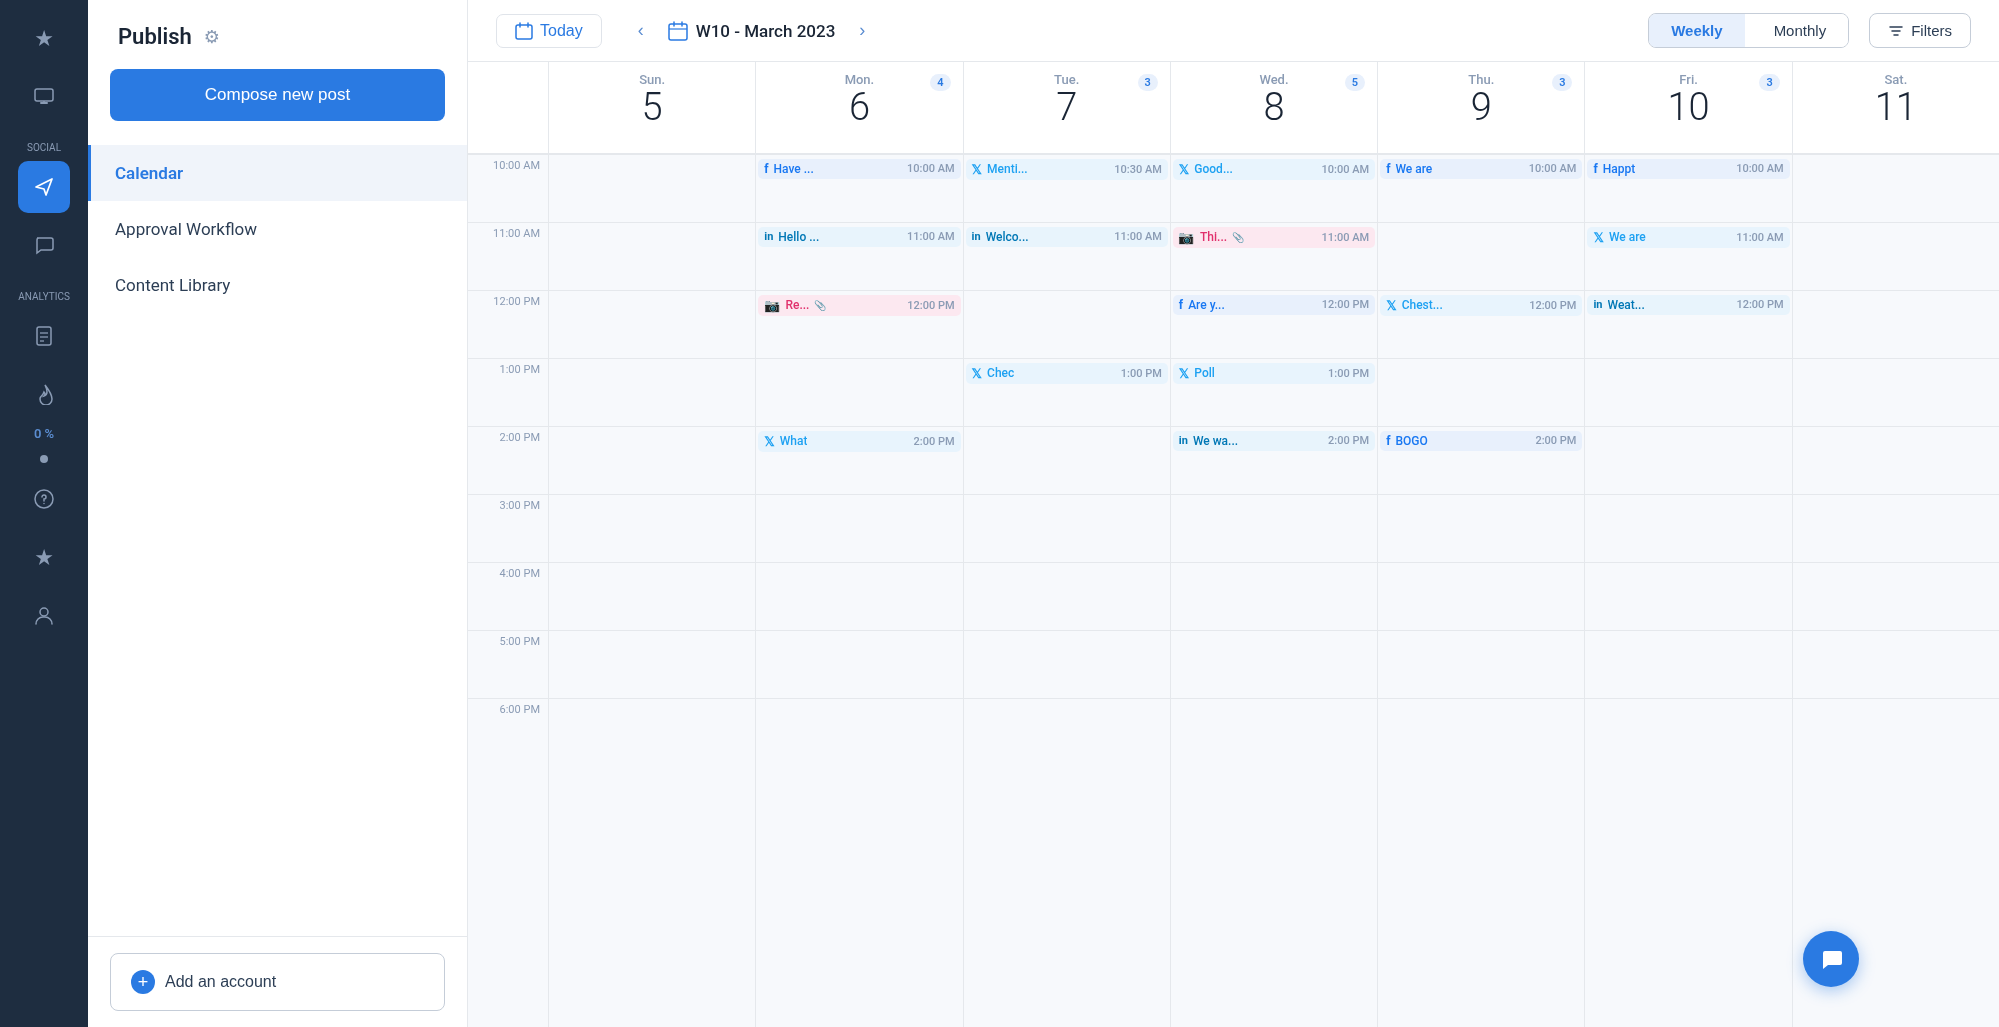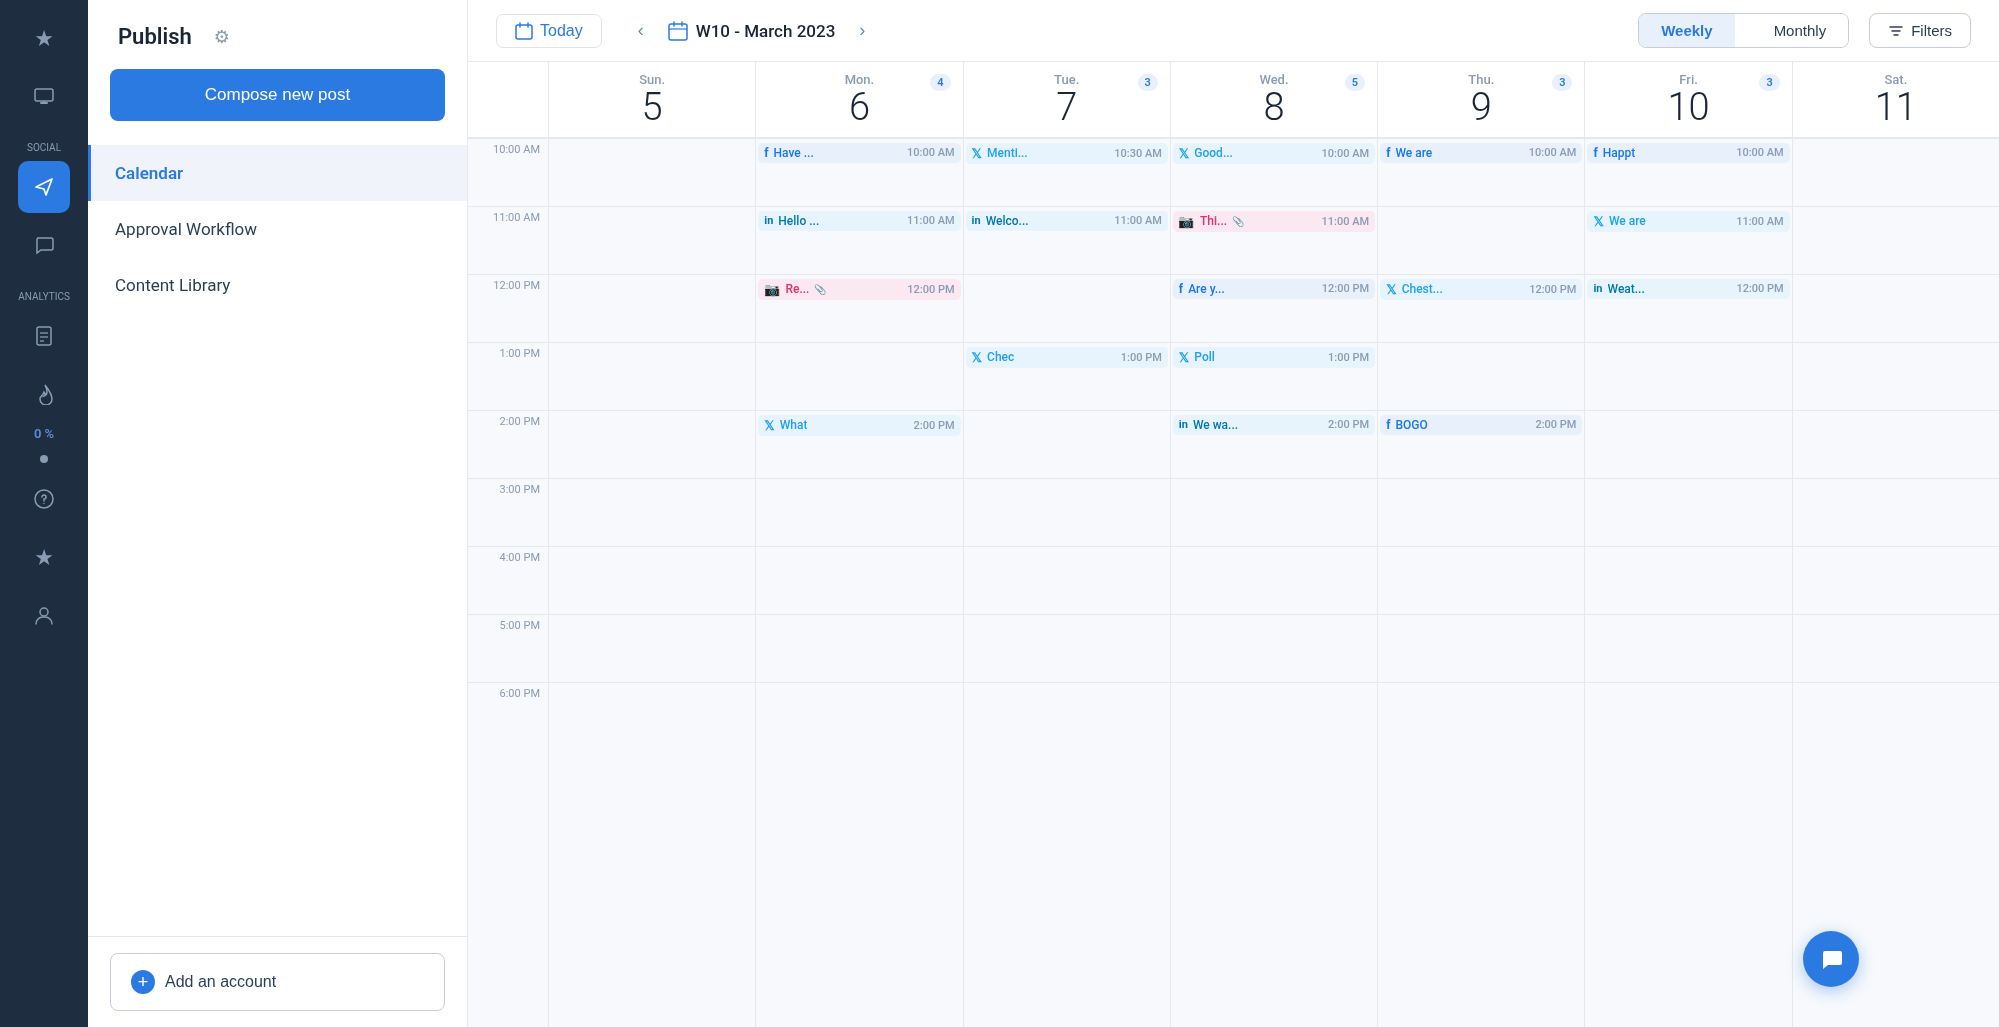--- a/index.html
+++ b/index.html
@@ -48,21 +48,21 @@
       border-right: 1px solid #e5e8ec;
       display: flex;
       flex-direction: column;
       flex-shrink: 0;
       padding: 0;
     }
     .sidebar-header {
       display: flex;
       align-items: center;
       padding: 24px 30px 20px;
-      gap: 22px;
+      gap: 12px;
     }
     .sidebar-title {
       font-size: 22px;
       font-weight: 600;
       color: #1a2535;
     }
     .sidebar-gear {
       color: #8a9bb4;
       font-size: 18px;
       cursor: pointer;
@@ -173,21 +173,21 @@
       display: flex;
       align-items: center;
       gap: 8px;
       font-size: 17px;
       font-weight: 500;
       color: #1a2535;
     }
     .cal-view-switcher {
       margin-left: auto;
       display: flex;
-      gap: 17px;
+      gap: 7px;
       border: 1.5px solid #c5cdd8;
       border-radius: 8px;
       overflow: hidden;
     }
     .cal-view-btn {
       padding: 8px 22px;
       font-size: 15px;
       cursor: pointer;
       background: #fff;
       border: none;
@@ -223,21 +223,21 @@
     .cal-day-headers {
       display: grid;
       grid-template-columns: 80px repeat(7, 1fr);
       background: #fff;
       border-bottom: 1px solid #e5e8ec;
       flex-shrink: 0;
     }
     .cal-time-gutter-header { background: #fff; }
     .cal-day-header {
       text-align: center;
-      padding: 10px 4px 8px;
+      padding: 10px 4px 24px;
       border-left: 1px solid #e5e8ec;
       position: relative;
     }
     .cal-day-name {
       font-size: 13px;
       color: #8a9bb4;
       font-weight: 500;
     }
     .cal-day-num {
       font-size: 38px;

